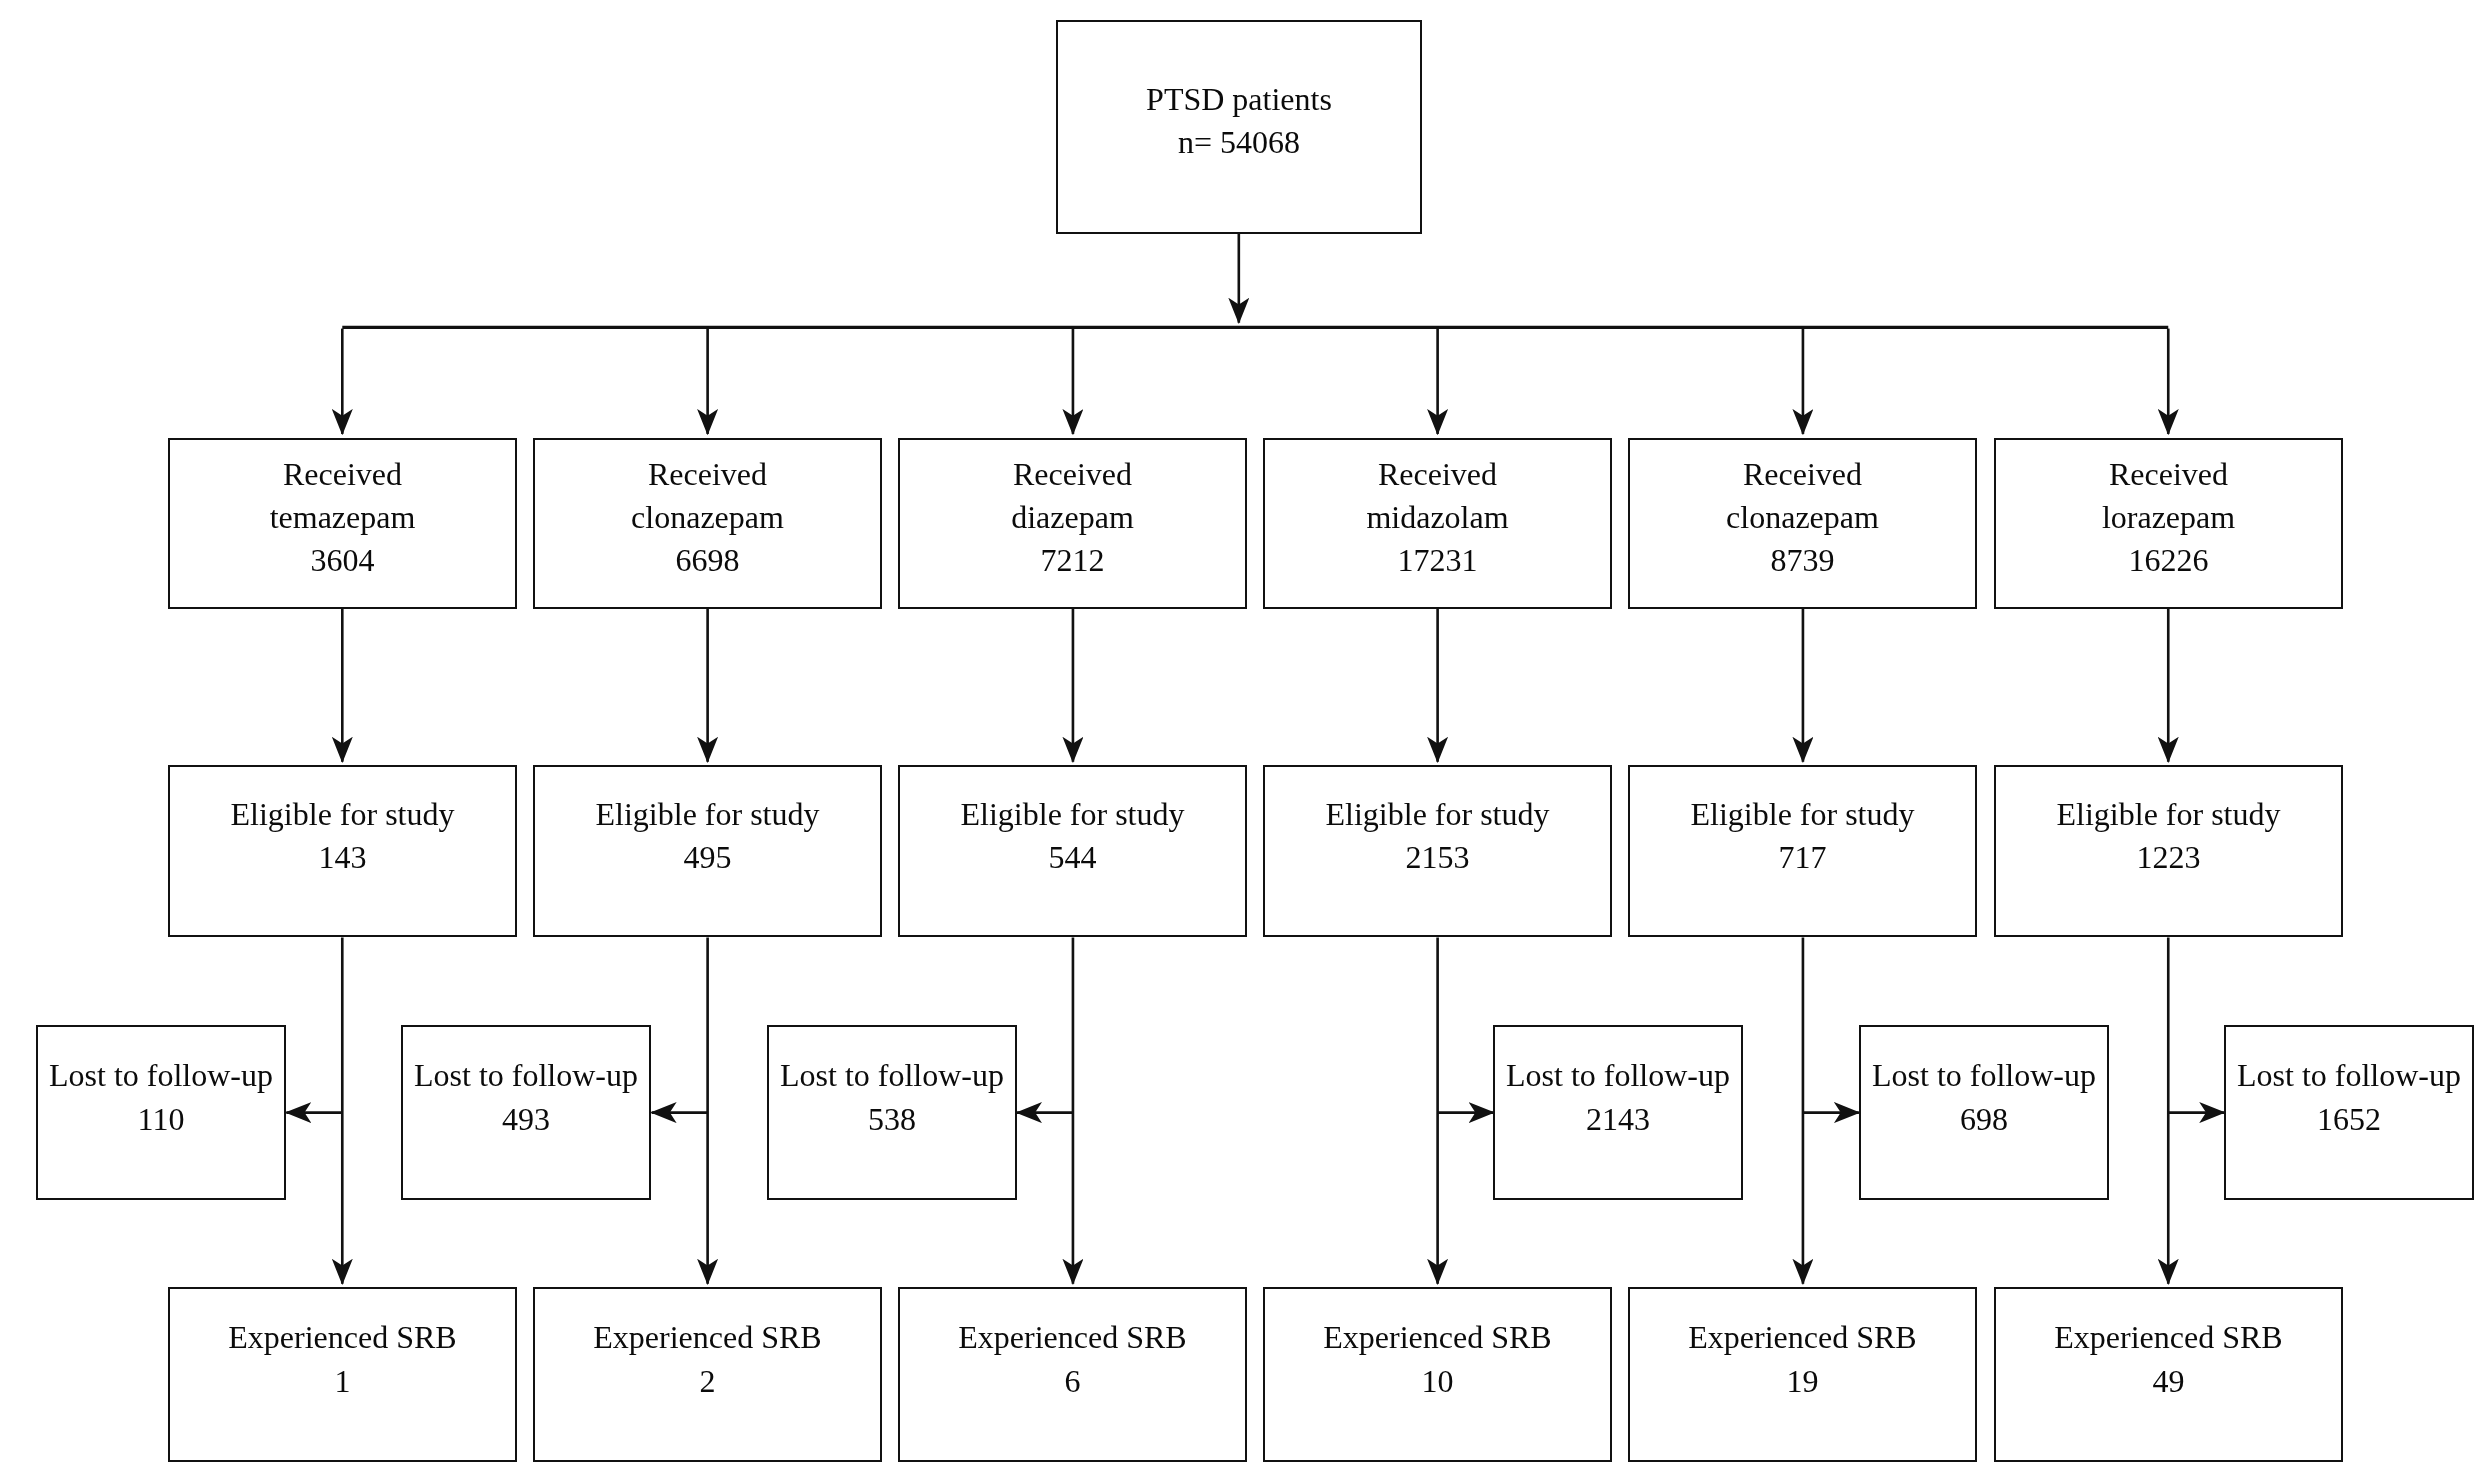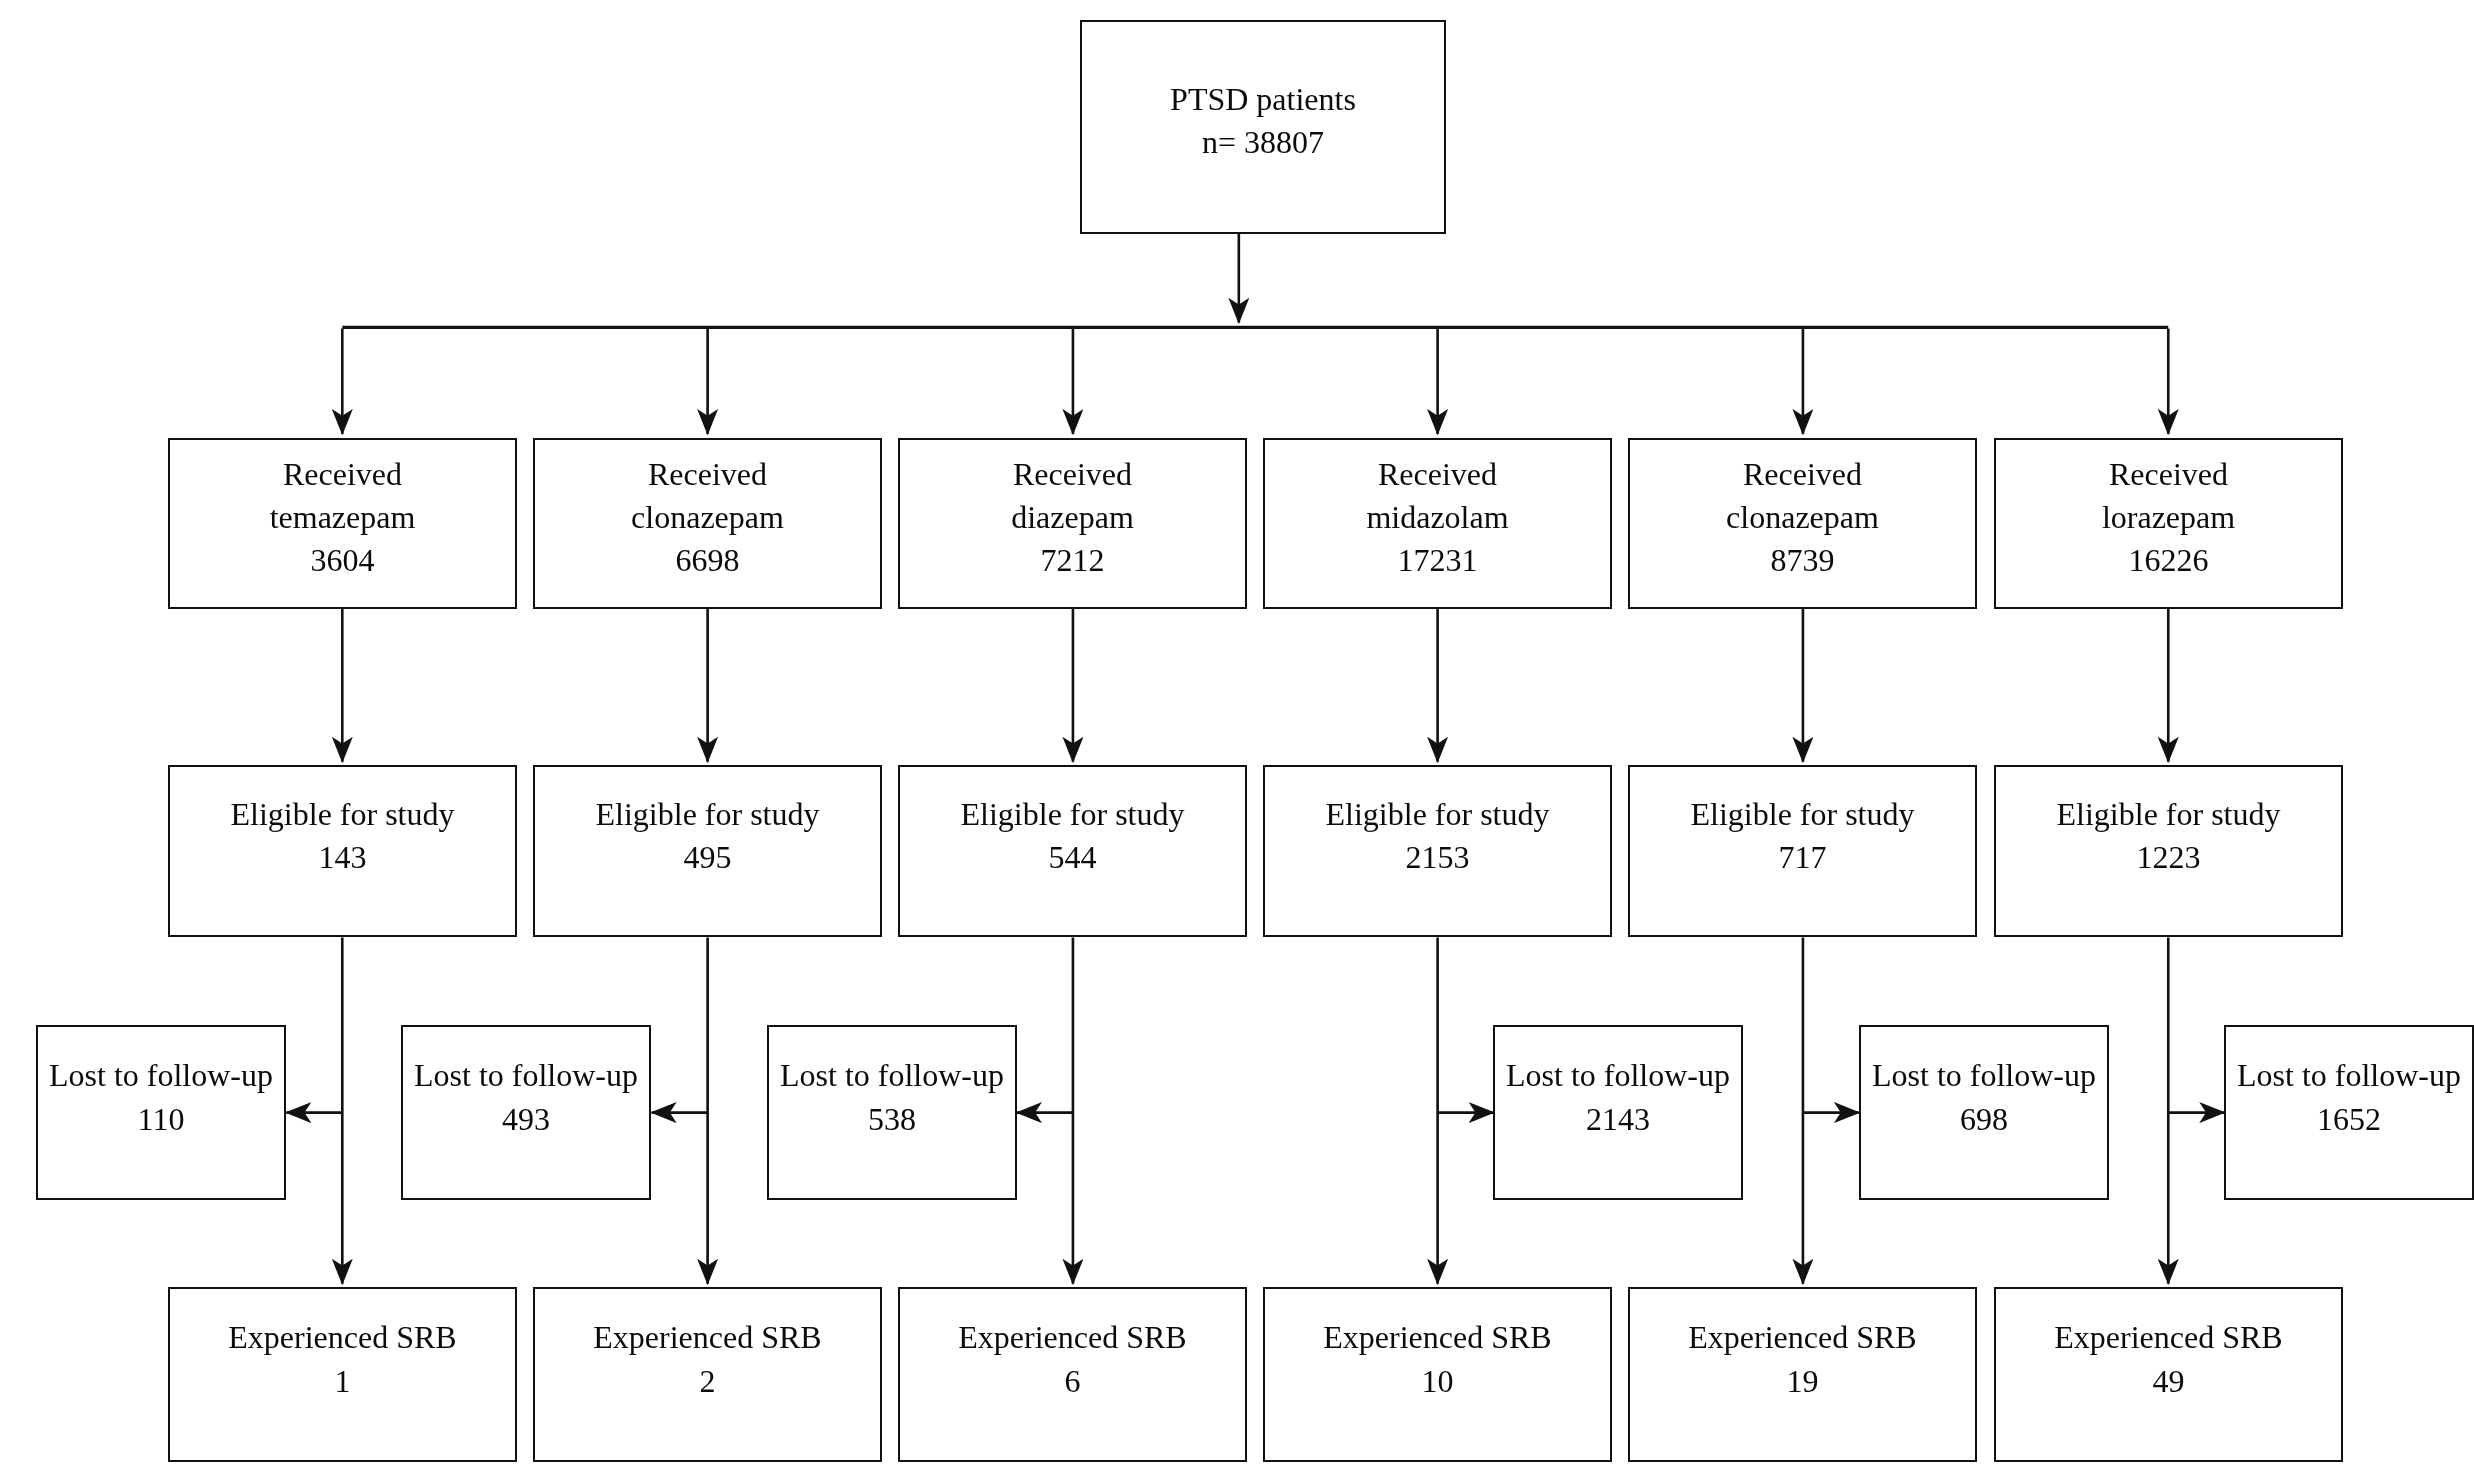--- a/index.html
+++ b/index.html
@@ -74,23 +74,23 @@
 
       <line x1="520" y1="1690" x2="435" y2="1690" marker-end="url(#ah)"></line>
       <line x1="1075" y1="1690" x2="990" y2="1690" marker-end="url(#ah)"></line>
       <line x1="1630" y1="1690" x2="1545" y2="1690" marker-end="url(#ah)"></line>
       <line x1="2184" y1="1690" x2="2269" y2="1690" marker-end="url(#ah)"></line>
       <line x1="2739" y1="1690" x2="2824" y2="1690" marker-end="url(#ah)"></line>
       <line x1="3294" y1="1690" x2="3379" y2="1690" marker-end="url(#ah)"></line>
     </g>
   </svg>
 
-  <div class="box bias-up-s" style="left:1080px; top:20px; width:366px; height:214px;">
+  <div class="box bias-up-s" style="left:1056px; top:20px; width:366px; height:214px;">
     <div>PTSD patients</div>
-    <div>n= 38807</div>
+    <div>n= 54068</div>
   </div>
 
   <div class="box bias-up-s" style="left:168px; top:438px; width:349px; height:171px;">
     <div>Received</div>
     <div>temazepam</div>
     <div>3604</div>
   </div>
   <div class="box bias-up" style="left:168px; top:765px; width:349px; height:172px;">
     <div>Eligible for study</div>
     <div>143</div>

